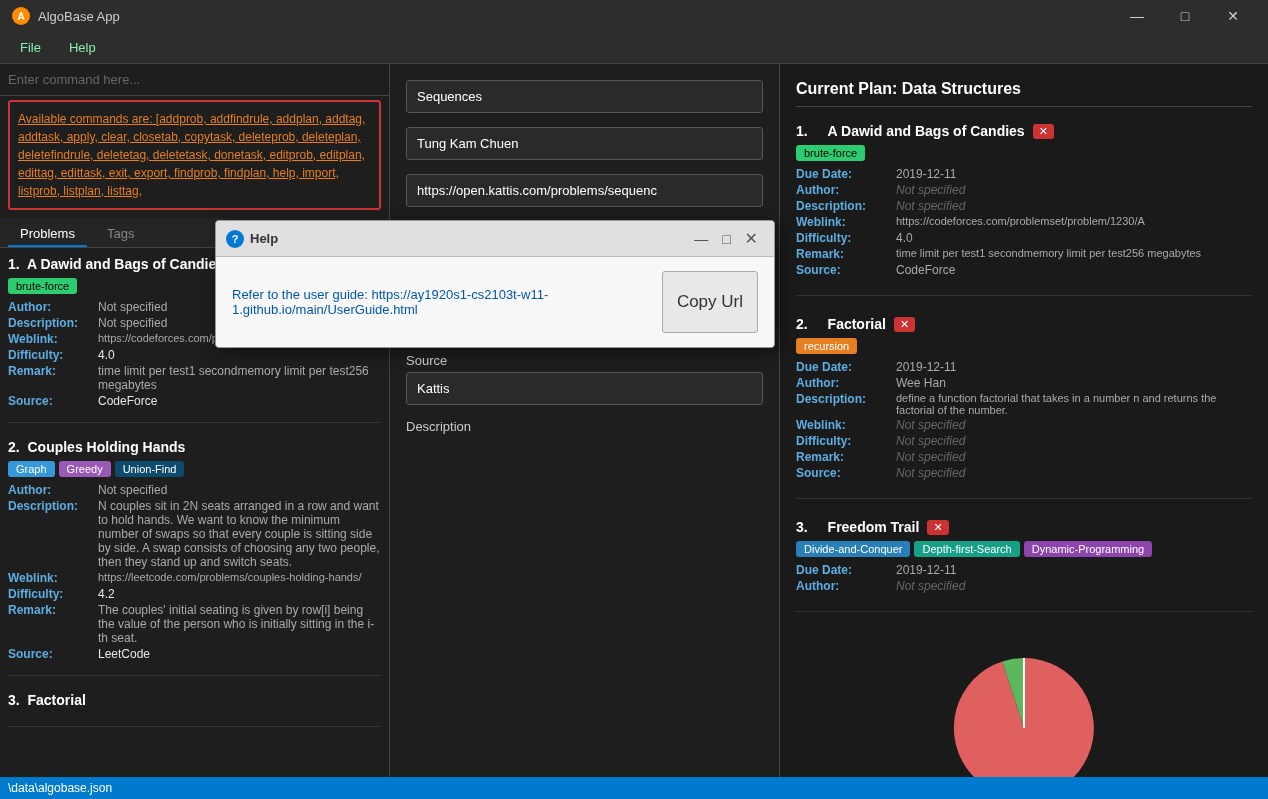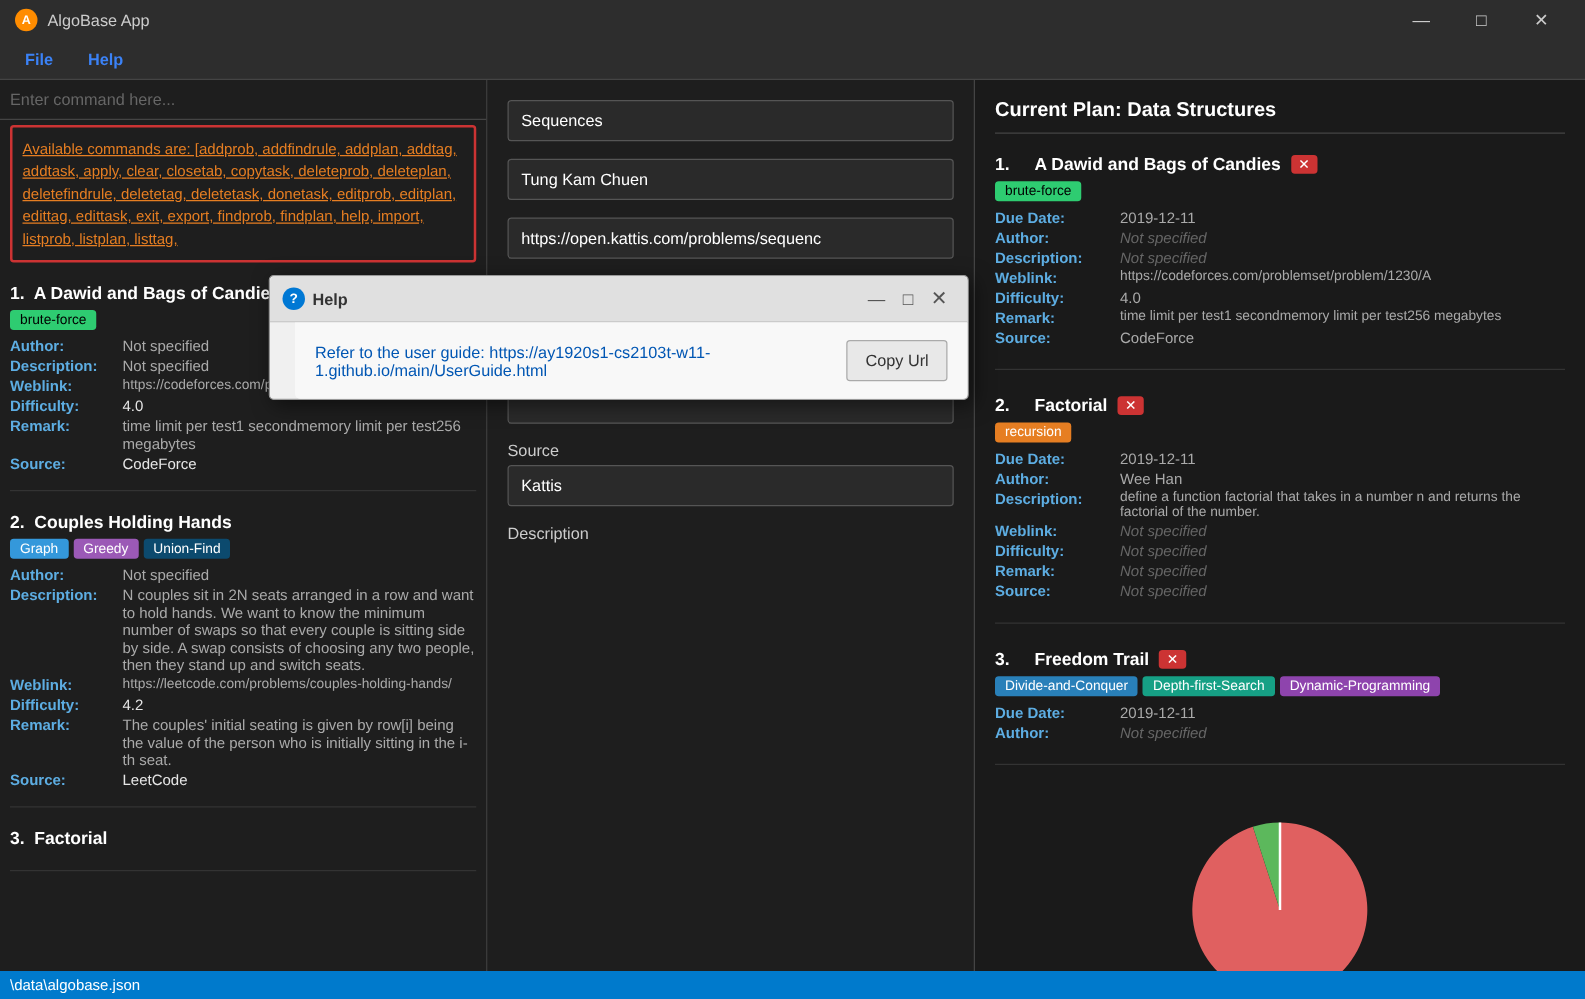--- a/index.html
+++ b/index.html
@@ -47,24 +47,23 @@
       background: #2d2d2d;
       height: 32px;
       display: flex;
       align-items: center;
       padding: 0 8px;
       gap: 4px;
       border-bottom: 1px solid #444;
     }
     .menu-item {
       padding: 4px 12px;
-      color: #3b82f6;
+      color: #86efac;
       cursor: pointer;
       border-radius: 3px;
-      font-weight: bold;
     }
 
     
     #main {
       display: flex;
       height: calc(799px - 64px);
     }
 
     
     #left-panel {
@@ -289,35 +288,34 @@
       font-size: 16px; cursor: pointer; color: #555;
       padding: 2px 6px; border-radius: 3px;
     }
     #help-body {
       padding: 14px 16px;
       display: flex;
       align-items: center;
       gap: 10px;
       background: #f8f8f8;
       border-radius: 0 0 4px 4px;
-      margin-left: 20px;
     }
     #help-link {
       color: #0056b3;
       font-size: 13px;
       flex: 1;
     }
     #copy-url-btn {
       background: #e8e8e8;
       border: 1px solid #aaa;
       color: #333;
-      padding: 8px 14px;
+      padding: 20px 14px;
       border-radius: 3px;
       cursor: pointer;
-      font-size: 13px;
+      font-size: 17px;
     }
 
     
     .help-ctrl-btn {
       background: transparent; border: none;
       font-size: 14px; cursor: pointer; color: #555;
       padding: 1px 6px;
     }
 
     
@@ -374,20 +372,24 @@
 
 <div id="main">
 
   <div id="left-panel">
     <div id="cmd-input-area">
       <input id="cmd-input" type="text" placeholder="Enter command here..." style="">
     </div>
     <div id="cmd-output">
       <span>Available commands are: [addprob, addfindrule, addplan, addtag, addtask, apply, clear, closetab, copytask, deleteprob, deleteplan, deletefindrule, deletetag, deletetask, donetask, editprob, editplan, edittag, edittask, exit, export, findprob, findplan, help, import, listprob, listplan, listtag,</span>
     </div>
+    <div id="tabs-bar">
+      <div class="tab active">Problems</div>
+      <div class="tab">Tags</div>
+    </div>
     <div id="problems-list">
 
       <div class="problem-item">
         <div class="problem-title">
           <span>1.</span>&nbsp;
           <span>A Dawid and Bags of Candies</span>
         </div>
         <div class="tag-row">
           <span class="tag tag-brute">brute-force</span>
         </div>

